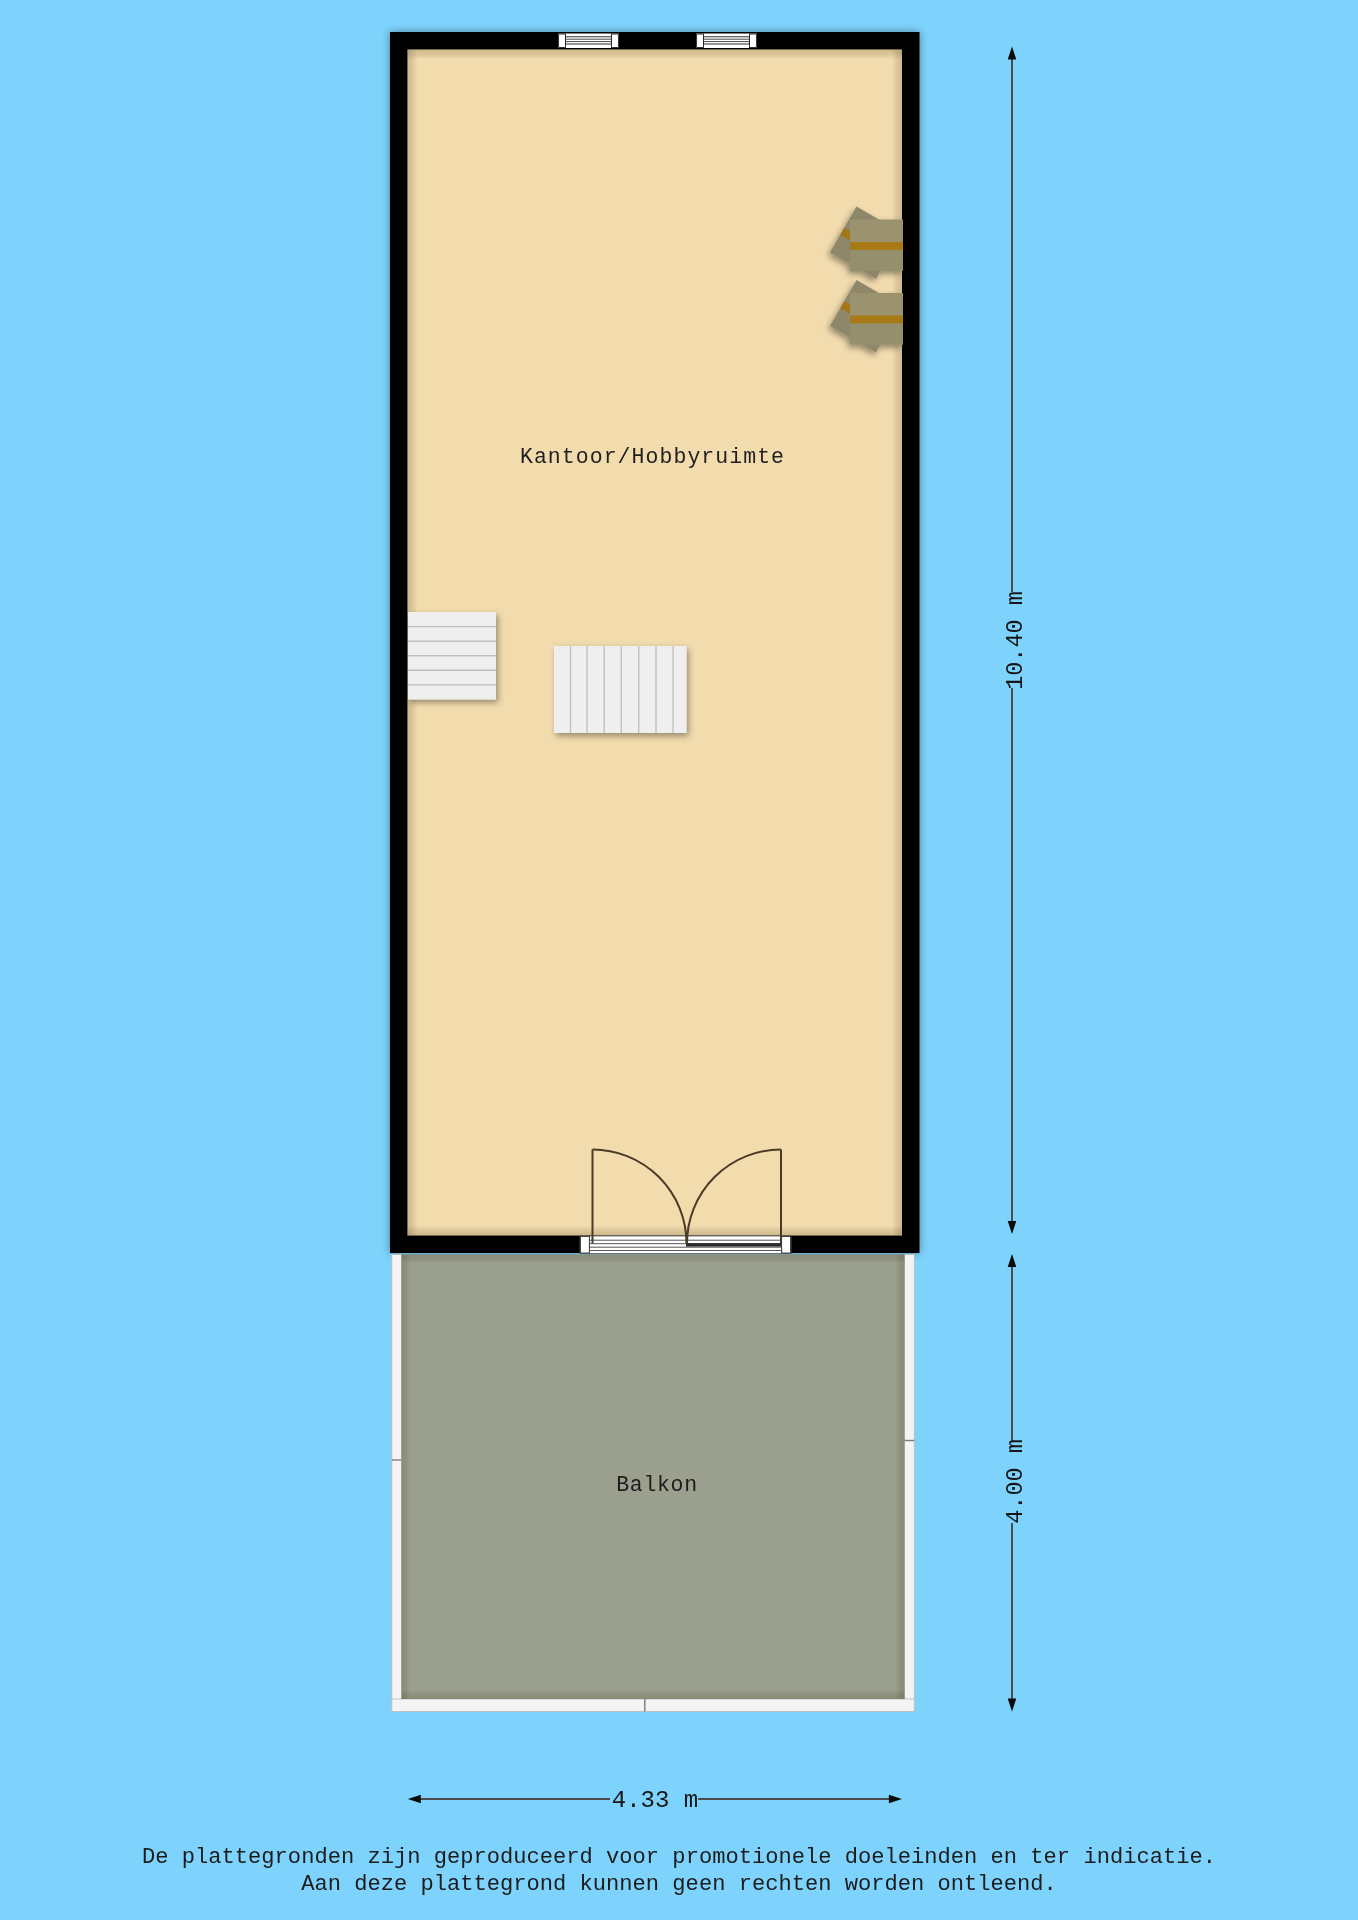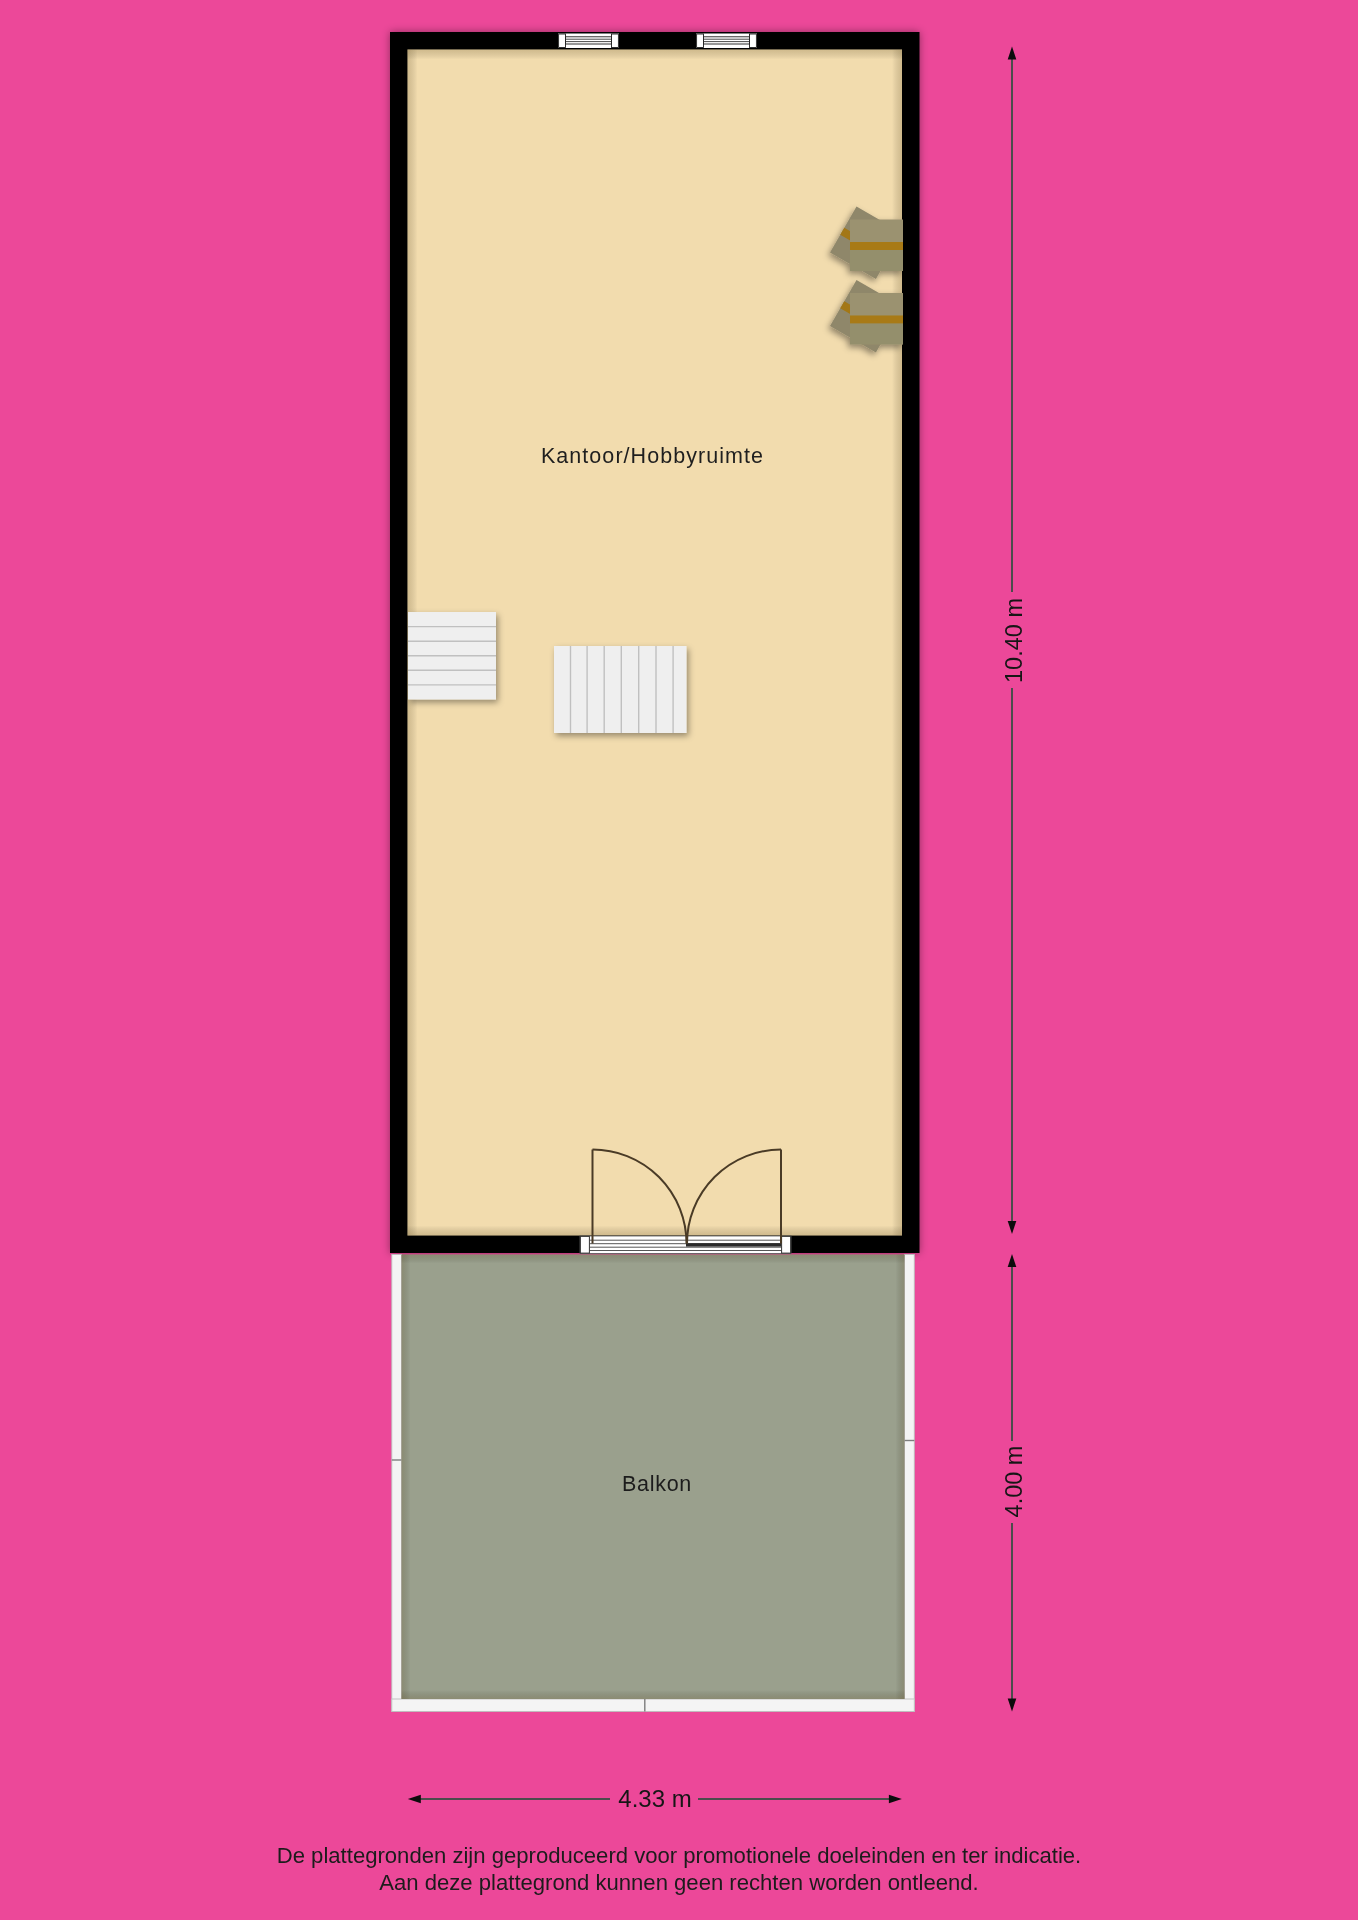--- a/index.html
+++ b/index.html
@@ -1,16 +1,16 @@
 <!DOCTYPE html>
 <html><head>
 <meta charset="utf-8">
 <style>
   html,body{margin:0;padding:0;background:#ffffff;}
-  .page{position:relative;width:1358px;height:1920px;background:#ec4899;font-family:Liberation Sans, sans-serif;}
+  .page{position:relative;width:1358px;height:1920px;background:#7dd3fc;font-family:Liberation Mono, monospace;}
   svg{position:absolute;left:0;top:0;}
 </style>
 </head>
 <body>
 <div class="page">
 <svg width="1358" height="1920" viewBox="0 0 1358 1920">
 <defs>
   <filter id="wallglow" x="-5%" y="-5%" width="110%" height="110%">
     <feDropShadow dx="0" dy="0" stdDeviation="4.5" flood-color="#000000" flood-opacity="0.4"></feDropShadow>
   </filter>

